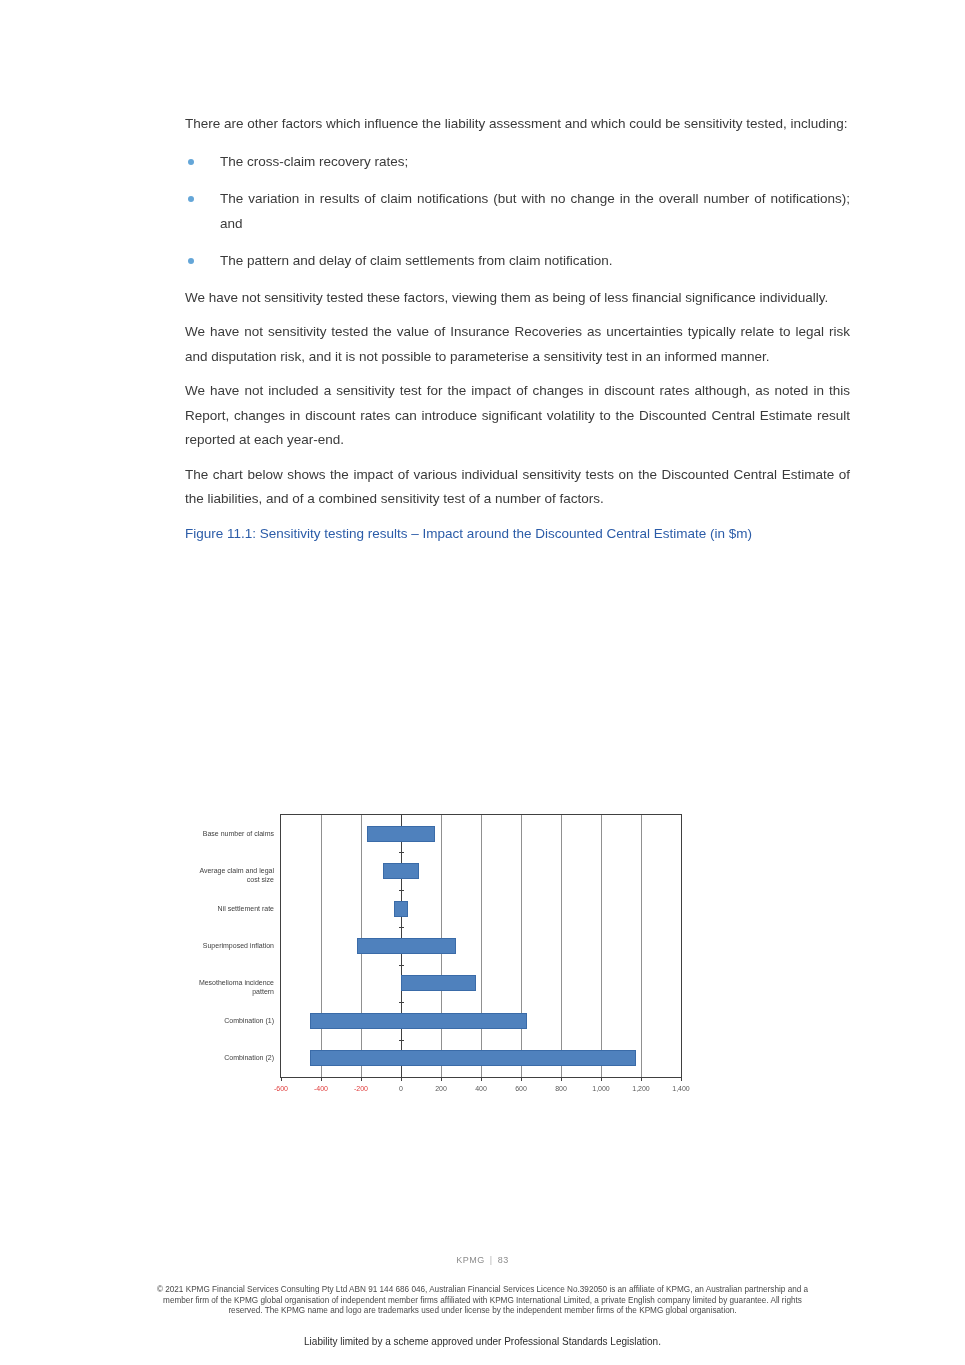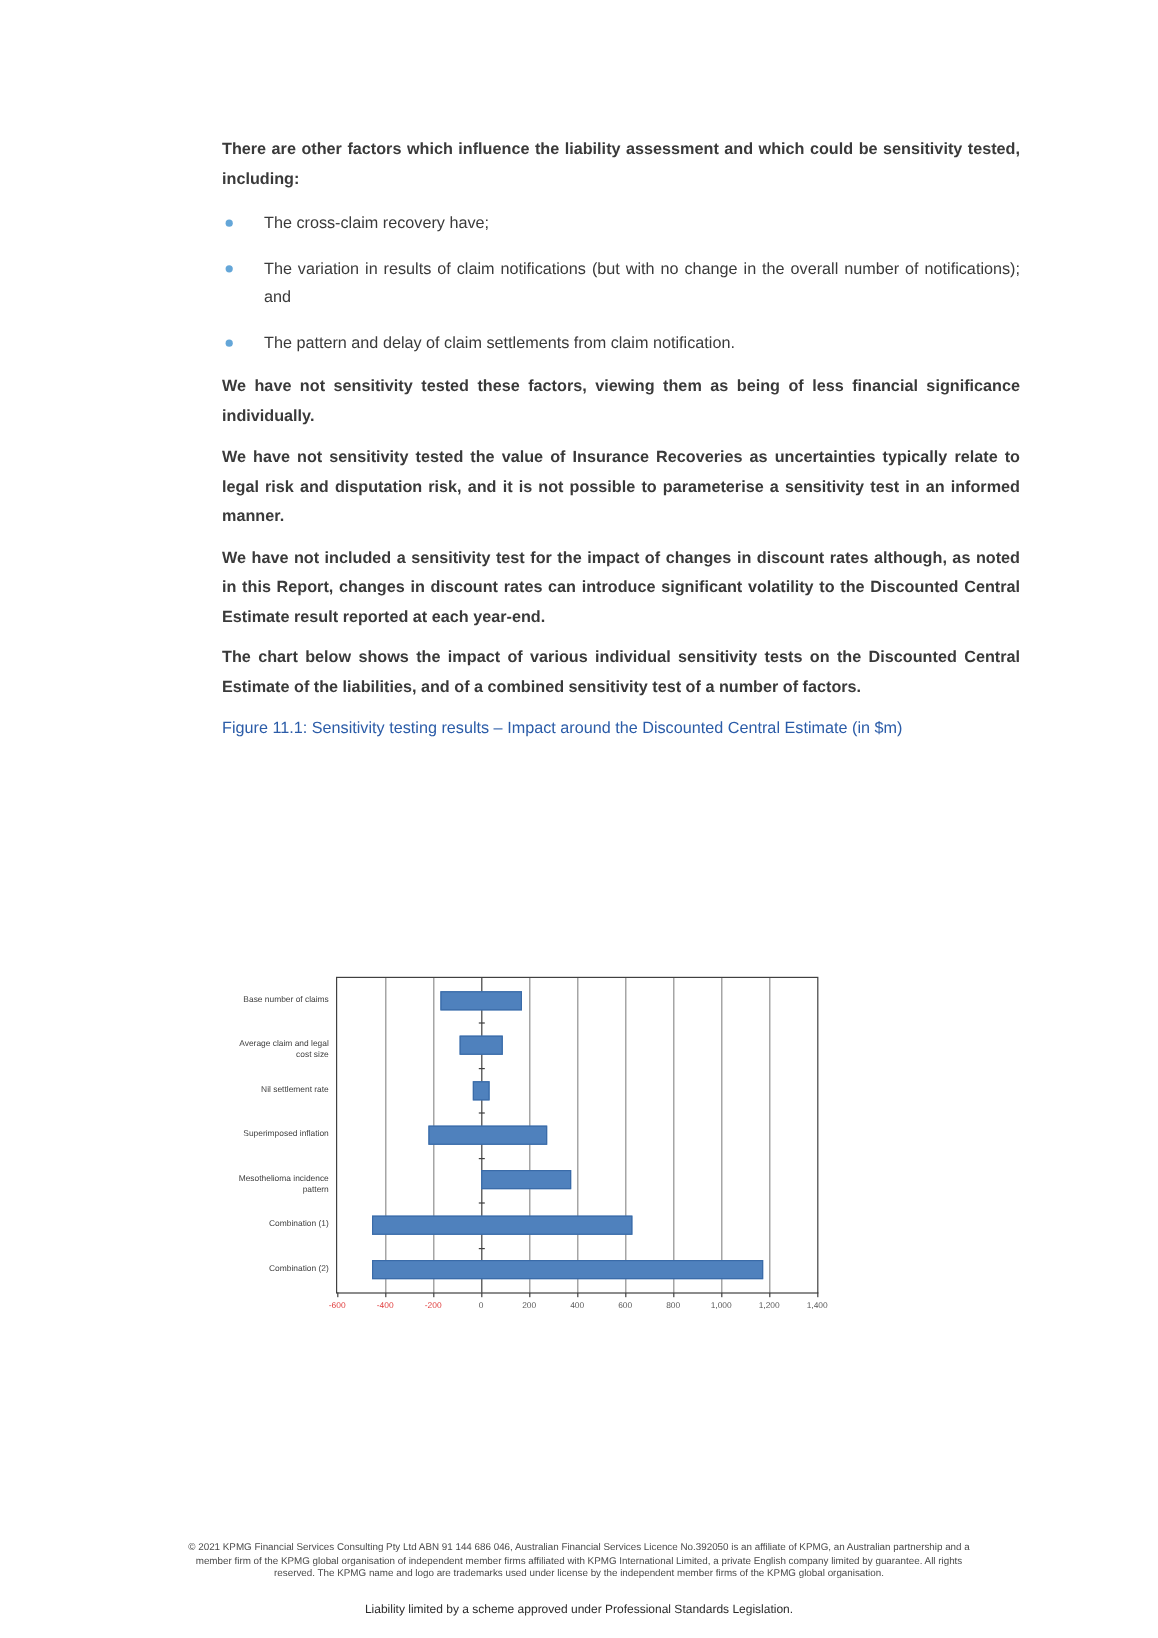--- a/index.html
+++ b/index.html
@@ -3,21 +3,21 @@
 <meta charset="utf-8">
 <style>
   html,body{margin:0;padding:0;background:#e8e8e8;}
   .page{
     position:relative;width:965px;height:1365px;background:#ffffff;
     font-family:"Liberation Sans",sans-serif;color:#3a3a3a;overflow:hidden;margin:0 auto;
   }
   .doc{position:absolute;left:115px;top:112px;width:735px;}
   .doc p{
     margin:0 0 10px 70px;font-size:13.5px;line-height:24.5px;
-    text-align:justify;color:#3a3a3a;font-weight:bold;
+    text-align:justify;color:#3a3a3a;
   }
   .bullet{display:flex;margin:13px 0 0 70px;font-size:13.5px;line-height:24.5px;}
   .bullet .dot{
     flex:0 0 35px;position:relative;
   }
   .bullet .dot::after{
     content:"";position:absolute;left:3px;top:9px;width:6px;height:6px;border-radius:50%;
     background:#64a6d8;
   }
   .bullet .btext{flex:1;text-align:justify;}
@@ -72,21 +72,21 @@
 
 <div class="page">
 
   <div class="doc">
 
     <p>There are other factors which influence the liability assessment and which could be sensitivity tested, including:</p>
 
     <div class="bullets-block">
       <div class="bullet">
         <span class="dot"></span>
-        <span class="btext">The cross-claim recovery have;</span>
+        <span class="btext">The cross-claim recovery rates;</span>
       </div>
       <div class="bullet">
         <span class="dot"></span>
         <span class="btext">The variation in results of claim notifications (but with no change in the overall number of notifications); and</span>
       </div>
       <div class="bullet">
         <span class="dot"></span>
         <span class="btext">The pattern and delay of claim settlements from claim notification.</span>
       </div>
     </div>
@@ -150,20 +150,23 @@
         <div class="cat-tick" style="left: 120px; top: 149.714px;"></div>
         <div class="cat-label" style="top: 200.857px;">Combination (1)</div>
         <div class="bar" style="left: 29px; width: 217px; top: 197.857px; background: rgb(79, 129, 189); border-color: rgb(58, 107, 168);"></div>
         <div class="cat-tick" style="left: 120px; top: 187.143px;"></div>
         <div class="cat-label" style="top: 238.286px;">Combination (2)</div>
         <div class="bar" style="left: 29px; width: 326px; top: 235.286px; background: rgb(79, 129, 189); border-color: rgb(58, 107, 168);"></div>
         <div class="cat-tick" style="left: 120px; top: 224.571px;"></div>
       </div>
   </div>
 
+  <div class="footer-pageline">
+    <span>KPMG</span><span class="sep">|</span><span>83</span>
+  </div>
 
   <div class="footer-legal">
     <div>© 2021 KPMG Financial Services Consulting Pty Ltd ABN 91 144 686 046, Australian Financial Services Licence No.392050 is an affiliate of KPMG, an Australian partnership and a</div>
     <div>member firm of the KPMG global organisation of independent member firms affiliated with KPMG International Limited, a private English company limited by guarantee. All rights</div>
     <div>reserved. The KPMG name and logo are trademarks used under license by the independent member firms of the KPMG global organisation.</div>
   </div>
 
   <div class="footer-liability">Liability limited by a scheme approved under Professional Standards Legislation.</div>
 
 </div>

